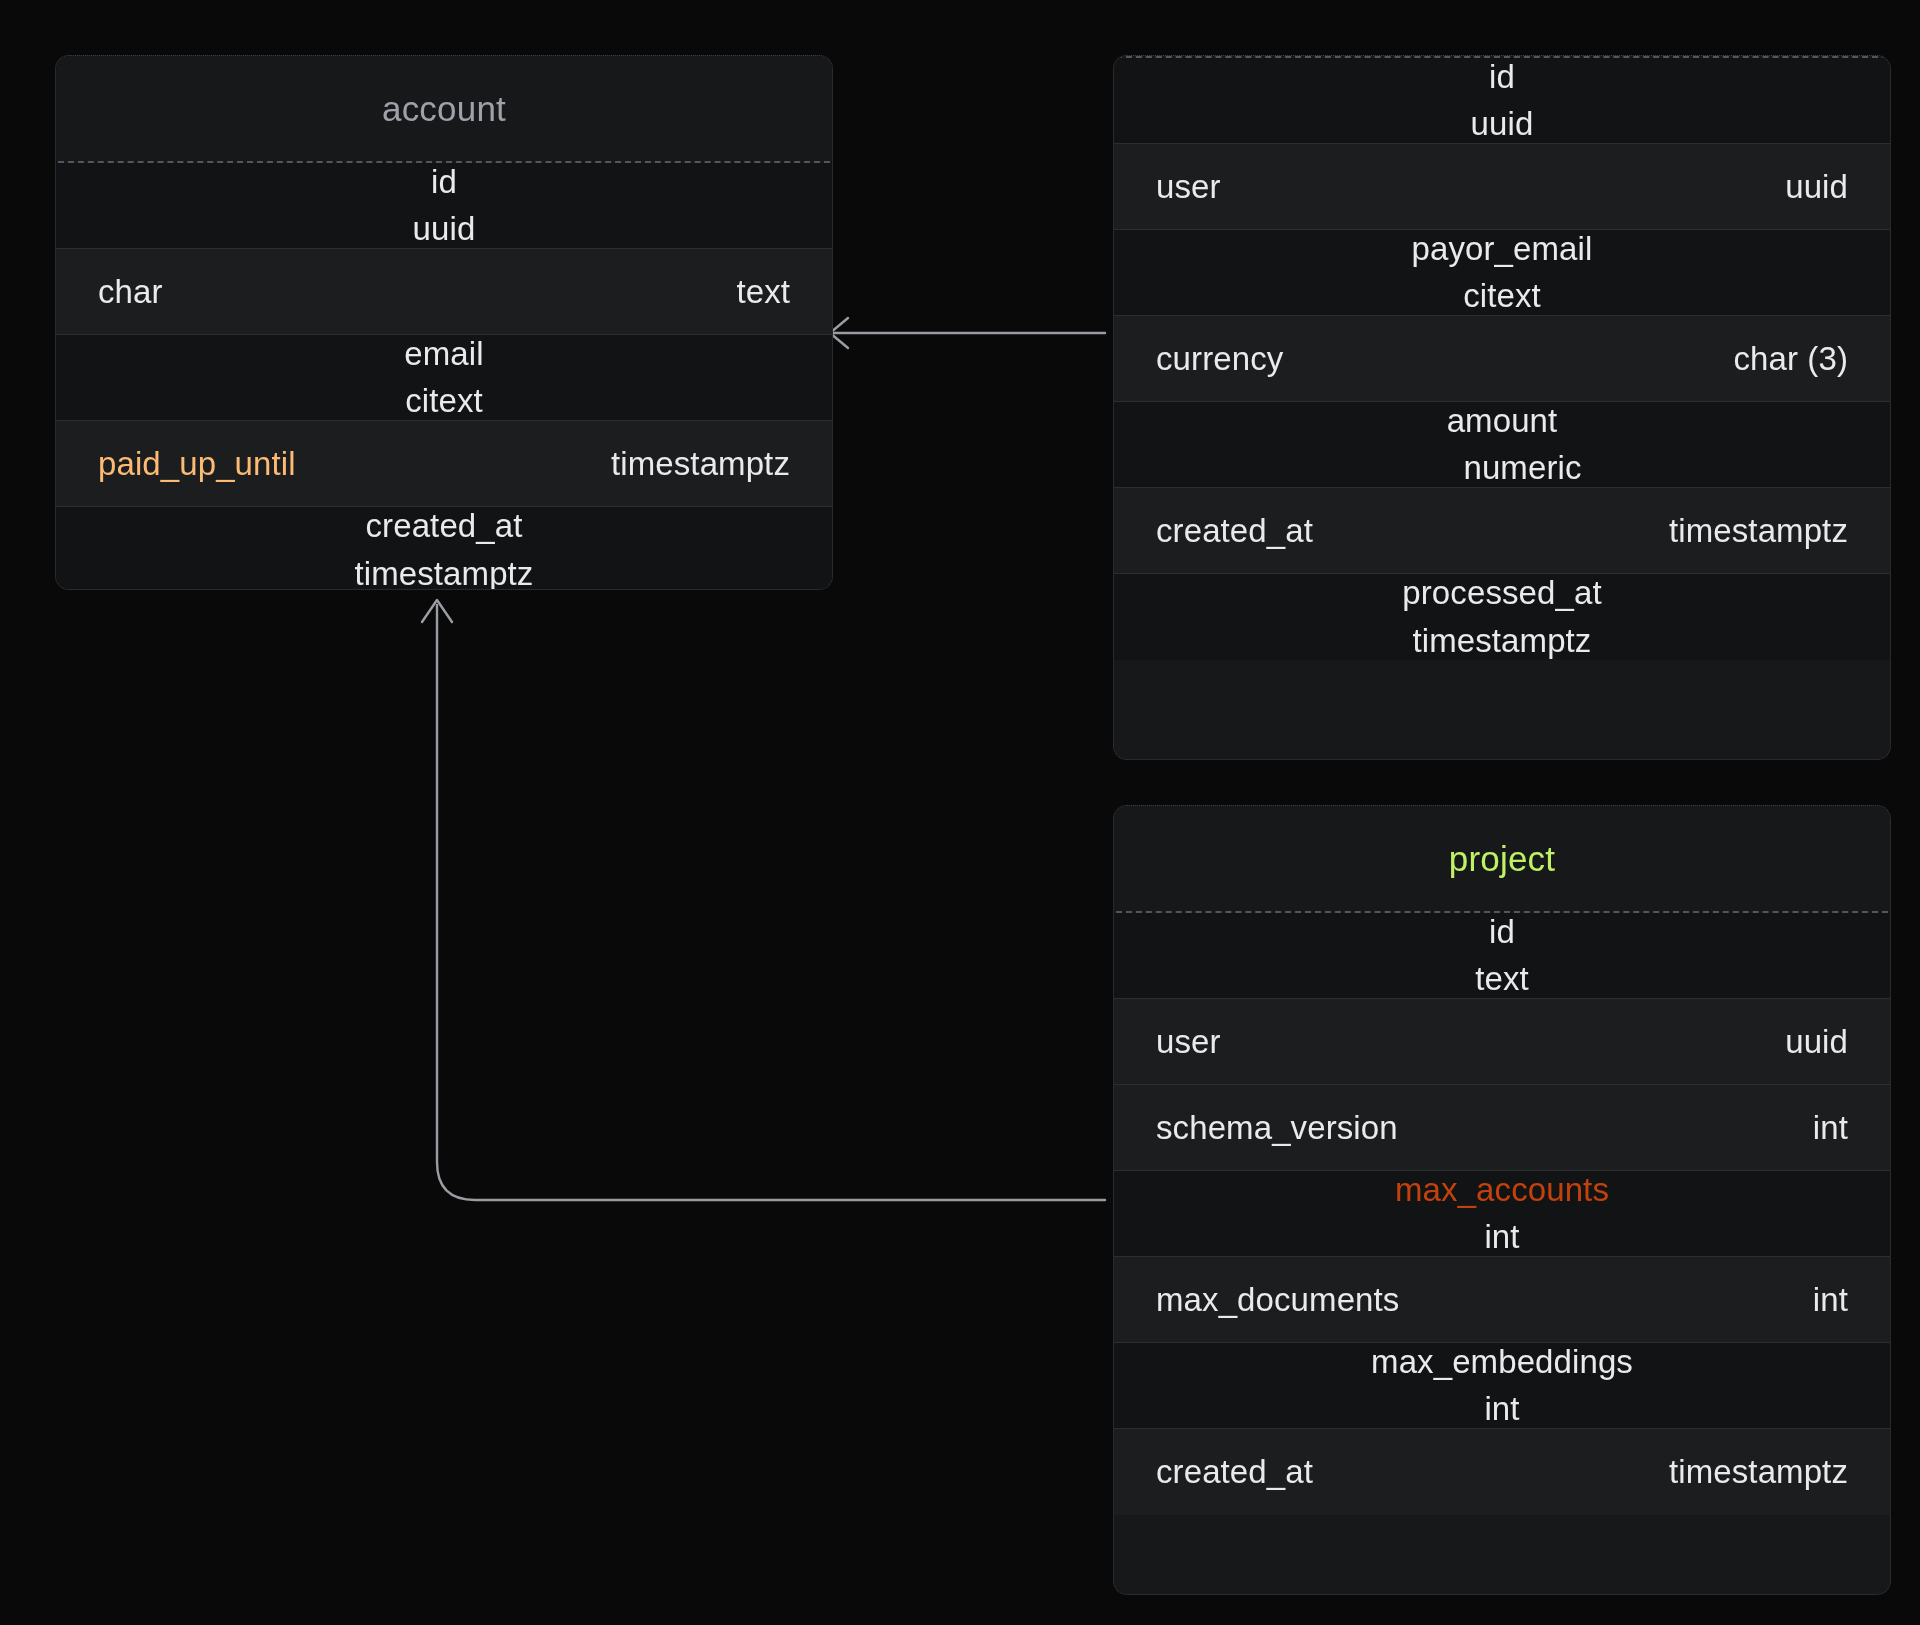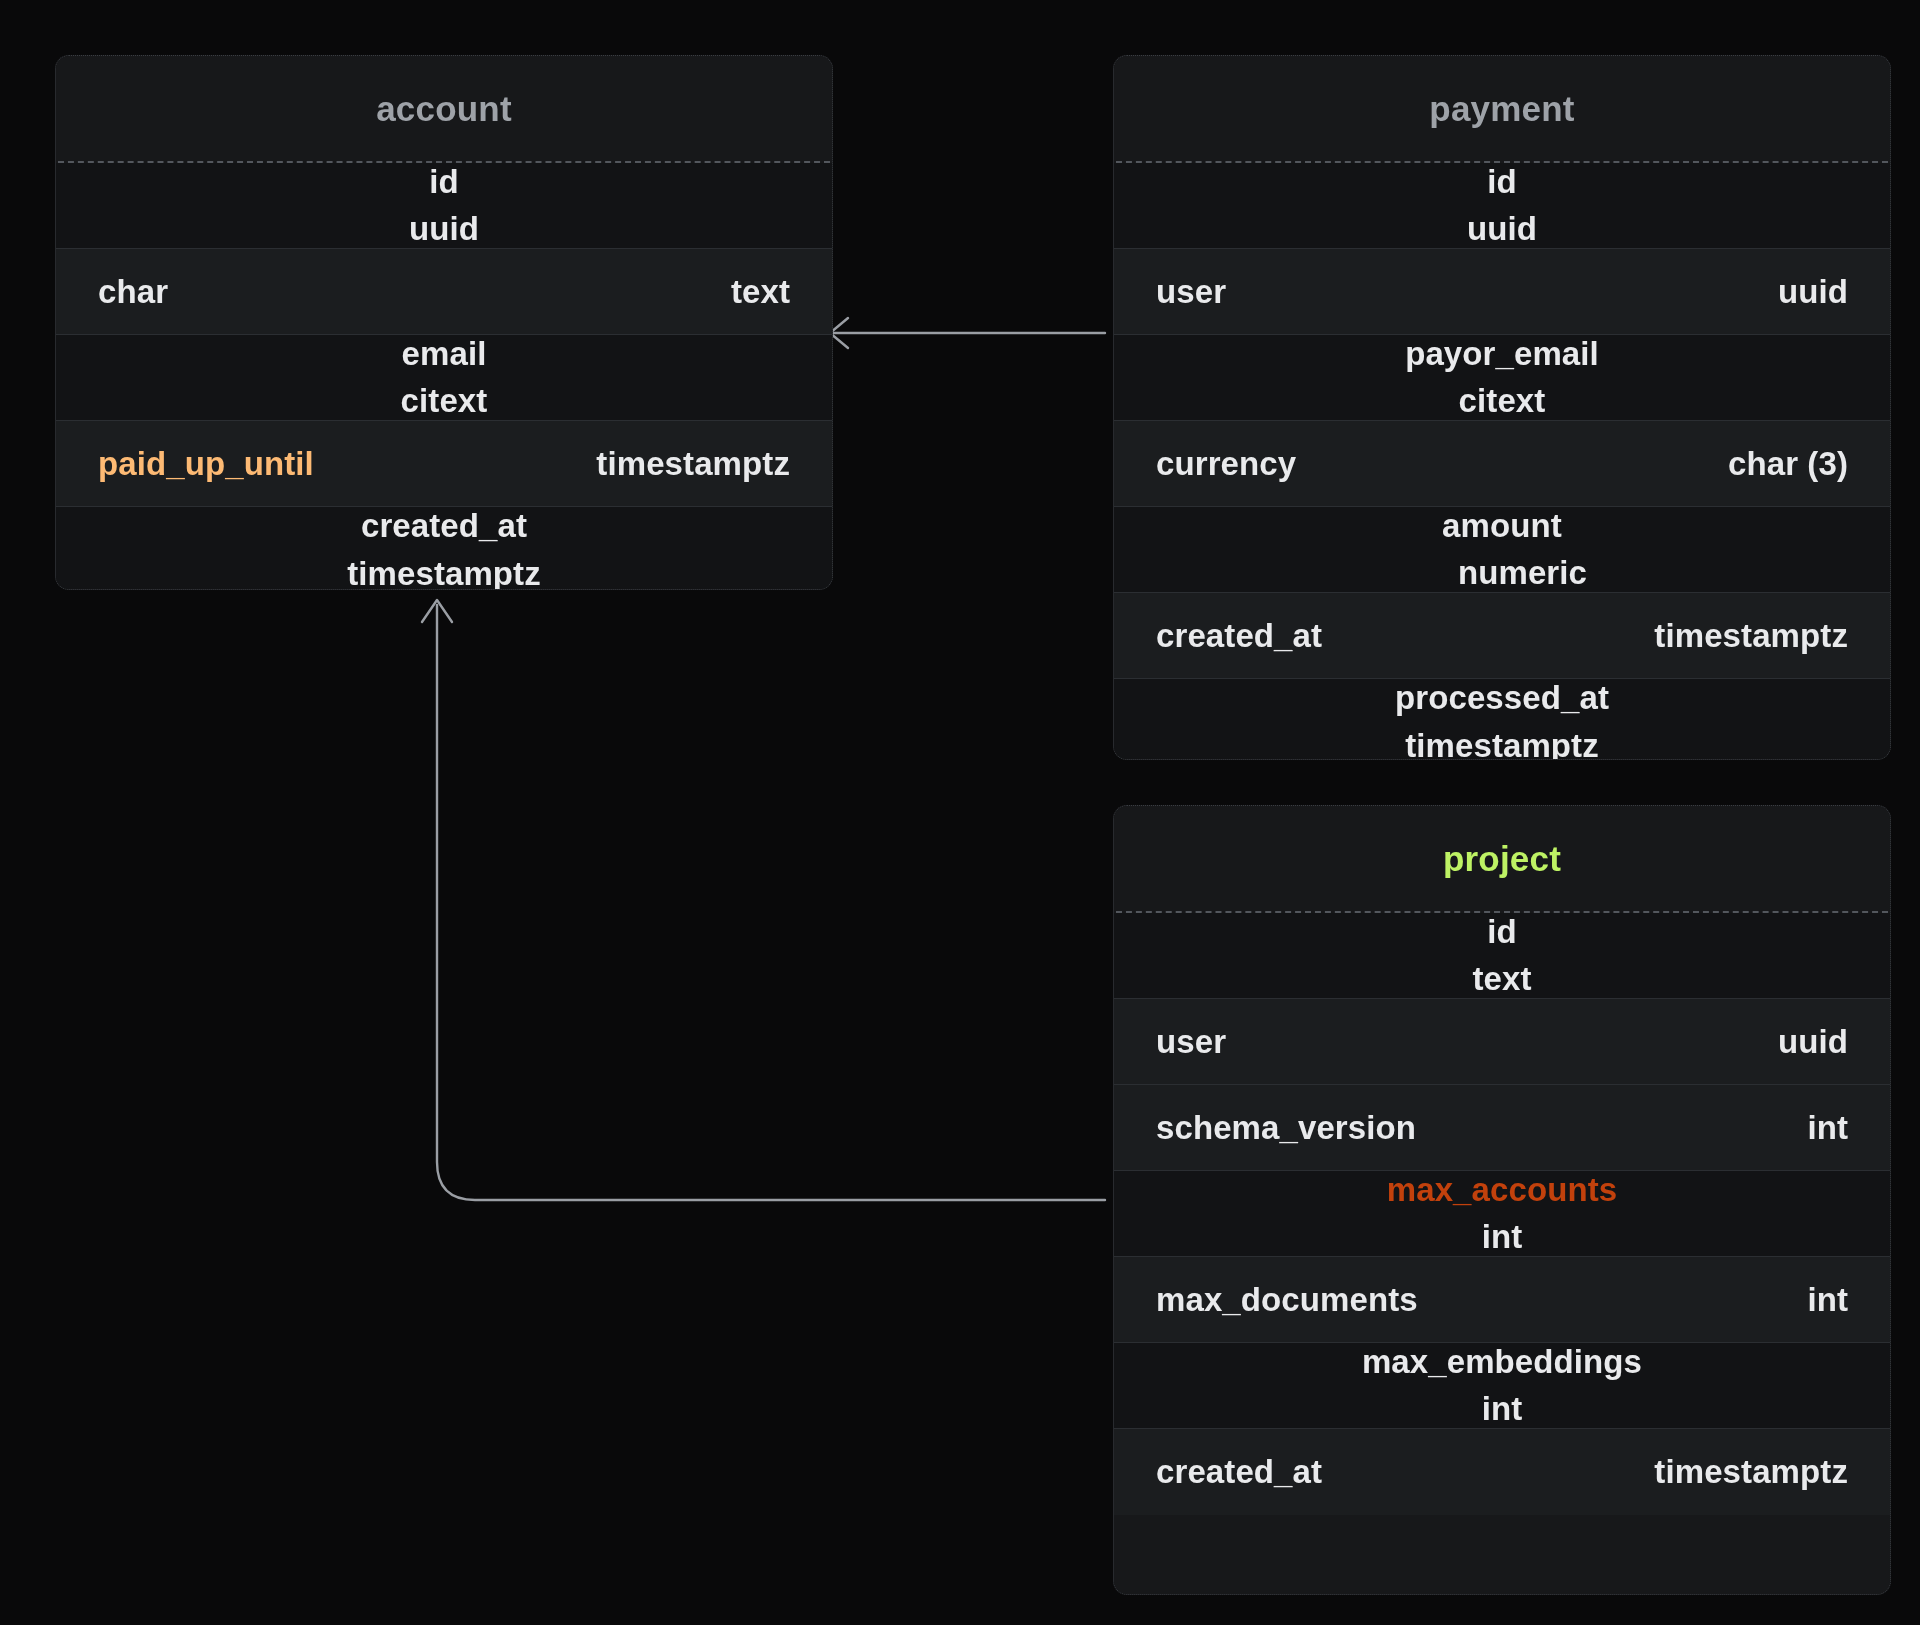--- a/index.html
+++ b/index.html
@@ -7,21 +7,20 @@
   html, body {
     width:1920px; height:1625px;
     background:#09090a;
     font-family:"Liberation Sans", sans-serif;
     overflow:hidden;
   }
   #canvas {
     position:relative;
     width:1920px; height:1421px;
     background:#09090a;
-    font-weight:bold;
   }
   #edges {
     position:absolute; left:0; top:0;
     width:1920px; height:1625px;
     pointer-events:none;
     z-index:1;
   }
   .erd-table {
     position:absolute;
     background:#17181a;
@@ -98,21 +97,20 @@
           <span class="erd-field" style="color: #fdba74;">paid_up_until</span>
           <span class="erd-type" style="color: rgb(233, 234, 236);">timestamptz</span>
         </div>
         <div class="erd-row alt" style="height: 86px;">
           <span class="erd-field" style="color: rgb(233, 234, 236);">created_at</span>
           <span class="erd-type" style="color: rgb(233, 234, 236);">timestamptz</span>
         </div>
       </div>
     </div>
     <div class="erd-table" style="left: 1113px; top: 55px; width: 778px; height: 705px; background: rgb(23, 24, 26); border-color: rgb(58, 61, 66);">
-      <div class="erd-title" style="height: 105px; color: rgb(158, 162, 168);">payment</div>
       <div class="erd-sep"></div>
       <div class="erd-rows">
         <div class="erd-row alt" style="height: 86px;">
           <span class="erd-field" style="color: rgb(233, 234, 236);">id</span>
           <span class="erd-type" style="color: rgb(233, 234, 236);">uuid</span>
         </div>
         <div class="erd-row plain" style="height: 86px;">
           <span class="erd-field" style="color: rgb(233, 234, 236);">user</span>
           <span class="erd-type" style="color: rgb(233, 234, 236);">uuid</span>
         </div>

